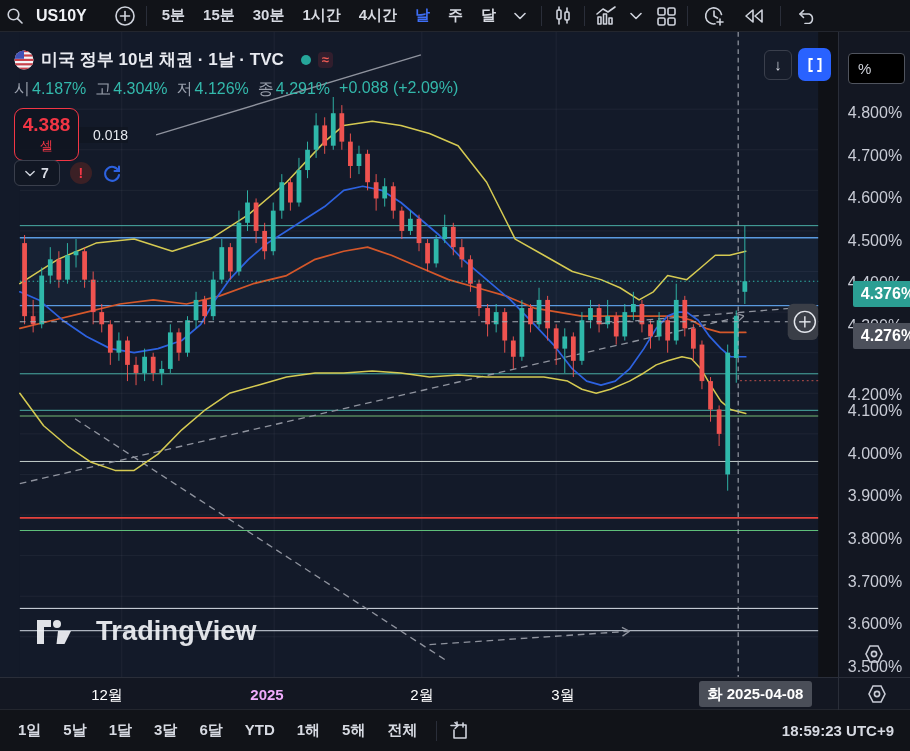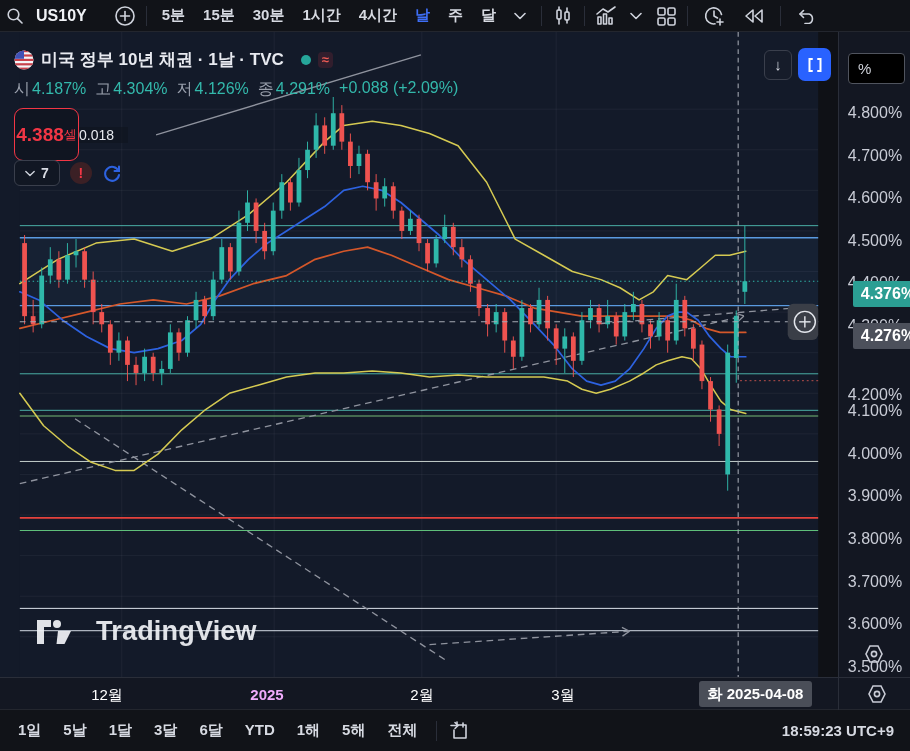--- a/index.html
+++ b/index.html
@@ -30,26 +30,26 @@
   .status-delayed { color:#f05c55; background:rgba(242,54,69,.14); border-radius:4px; font-size:13px;
                     font-weight:700; padding:0 4px; line-height:16px; }
   .hdr-row2 { display:flex; gap:9px; margin-top:8px; font-size:16px; }
   .ohlc-label { color:#9aa0ad; }
   .ohlc-val { color:#33b8ab; margin-left:2px; }
   .chg { color:#33b8ab; }
 
   
   .trade { position:absolute; top:76px; left:14px; z-index:5; display:flex; align-items:center; }
   .trade-box { width:65px; height:53px; border-radius:9px; background:rgba(16,21,32,.88);
-               display:flex; align-items:center; justify-content:center; cursor:pointer; }
+               display:flex; flex-direction:column; align-items:center; justify-content:center; cursor:pointer; }
   .sell-box { border:1.5px solid #f23645; color:#f23645; }
   .buy-box  { border:1.5px solid #2962ff; color:#4b7bff; }
   .trade-price { font-size:19px; font-weight:700; }
   .trade-label { font-size:13px; margin-top:1px; }
-  .spread { width:49px; text-align:left; font-size:14px; color:#e6e9ef; background:rgba(16,21,32,.7); }
+  .spread { width:49px; text-align:right; font-size:14px; color:#e6e9ef; background:rgba(16,21,32,.7); }
 
   .legend-row { position:absolute; top:128px; left:14px; z-index:5; display:flex; align-items:center; gap:10px; }
   .ind-count { display:flex; align-items:center; gap:6px; border:1px solid #3a3f4c; border-radius:6px;
                height:26px; padding:0 10px; background:rgba(16,21,32,.6); color:#d7dae2; font-size:14px;
                font-weight:600; cursor:pointer; }
   .warn { width:22px; height:22px; border-radius:50%; background:#3b2025; color:#f23645; font-weight:800;
           font-size:14px; display:flex; align-items:center; justify-content:center; cursor:pointer; }
 
   
   .chart-btns { position:absolute; top:16px; left:764px; z-index:5; display:flex; gap:6px; align-items:center; }

